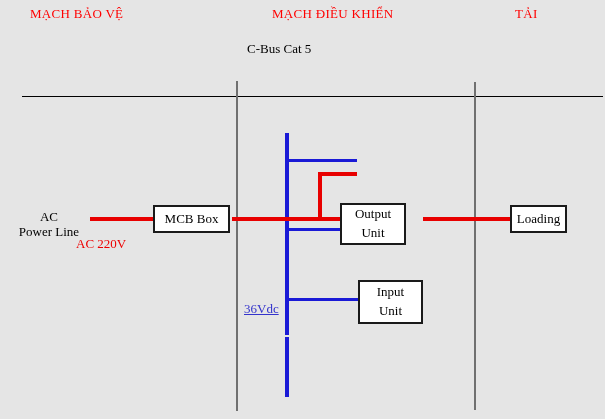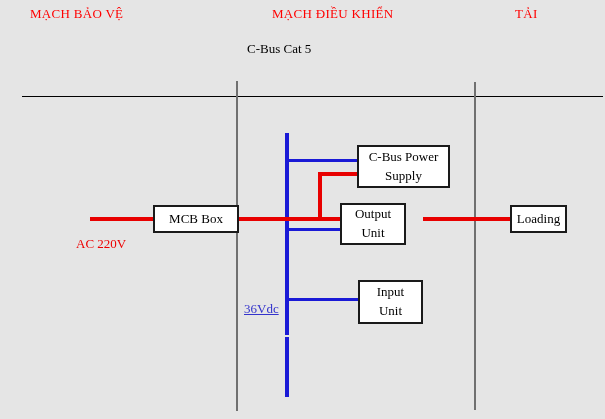--- a/index.html
+++ b/index.html
@@ -74,41 +74,41 @@
   <div class="wire wire-blue" style="left:287px;top:228px;width:70px;height:3px;"></div>
   <div class="wire wire-blue" style="left:287px;top:298px;width:71px;height:3px;"></div>
 
   <div class="wire wire-red" style="left:90px;top:217px;width:63px;height:4px;"></div>
   <div class="wire wire-red" style="left:232px;top:217px;width:125px;height:4px;"></div>
   <div class="wire wire-red" style="left:423px;top:217px;width:87px;height:4px;"></div>
 
   <div class="wire wire-red" style="left:318px;top:172px;width:4px;height:49px;"></div>
   <div class="wire wire-red" style="left:318px;top:172px;width:39px;height:4px;"></div>
 
-  <div class="box" style="left:153px;top:205px;width:86px;height:28px;">
+  <div class="box" style="left:153px;top:205px;width:77px;height:28px;">
     <span>MCB Box</span>
   </div>
 
-  <div class="box" style="left:357px;top:145px;width:93px;height:43px;">
-    <span>C-Bus Power</span>
-    <span>Supply</span>
-  </div>
 
   <div class="box" style="left:340px;top:203px;width:66px;height:42px;">
     <span>Output</span>
     <span>Unit</span>
   </div>
 
   <div class="box" style="left:358px;top:280px;width:65px;height:44px;text-align:center;">
     <span>Input</span>
     <span>Unit</span>
   </div>
 
   <div class="box" style="left:510px;top:205px;width:57px;height:28px;">
     <span>Loading</span>
   </div>
 
   <span class="plain lbl-red" style="left:76px;top:196px;margin-top:40px;">AC 220V</span>
 
+  <div class="plain two-line" style="left:8px;top:210px;width:82px;">
+    <div>AC</div>
+    <div>Power Line</div>
+  </div>
 
   <span class="plain lbl-blue" style="left:244px;top:301px;">36Vdc</span>
 
 </div>
 
 </body></html>

